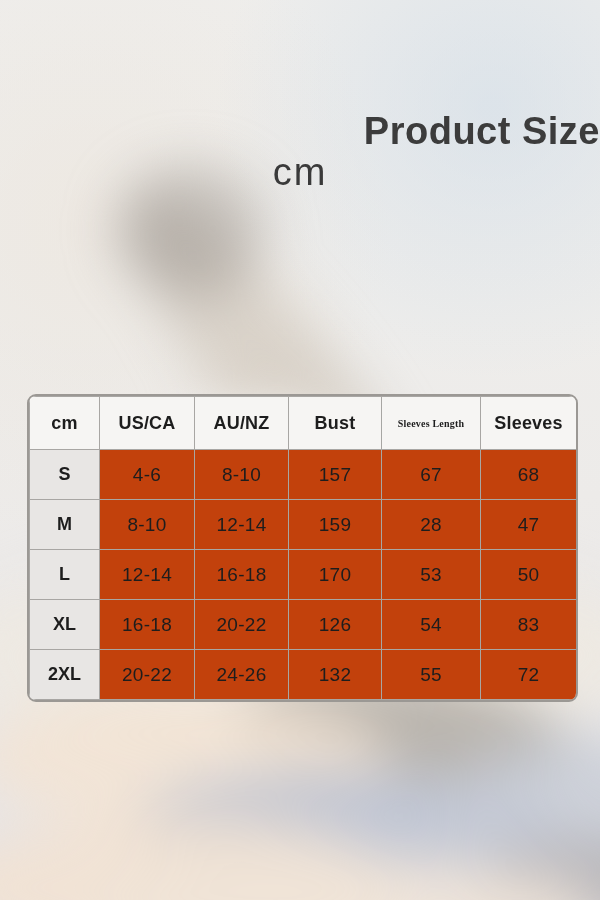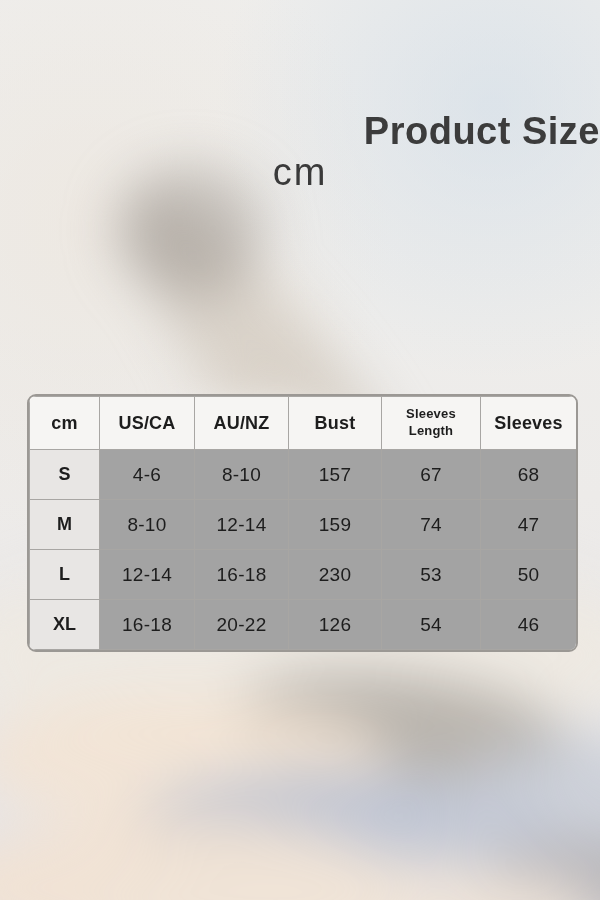--- a/index.html
+++ b/index.html
@@ -94,28 +94,28 @@
     color: #1d1d1d;
   }
   thead tr { height: 53px; }
   tbody tr { height: 50px; }
   thead th {
     background: #f6f5f3;
     font-size: 18px;
     font-weight: 700;
     letter-spacing: 0.2px;
   }
-  thead th.th-small { font-size: 13px; line-height: 1.3; }
+  thead th.th-small { font-size: 10px; line-height: 1.3; font-family: Liberation Serif, serif; }
   tbody th {
     background: #e8e6e4;
     font-size: 18px;
     font-weight: 700;
   }
   tbody td {
-    background: #a3a3a3;
+    background: #c2410c;
     font-size: 19px;
     font-weight: 400;
     letter-spacing: 0.3px;
   }
 </style>
 </head>
 <body>
 
 <div class="canvas">
 
@@ -163,36 +163,44 @@
           <td>8-10</td>
           <td>157</td>
           <td>67</td>
           <td>68</td>
         </tr>
         <tr>
           <th>M</th>
           <td>8-10</td>
           <td>12-14</td>
           <td>159</td>
-          <td>74</td>
+          <td>28</td>
           <td>47</td>
         </tr>
         <tr>
           <th>L</th>
           <td>12-14</td>
           <td>16-18</td>
-          <td>230</td>
+          <td>170</td>
           <td>53</td>
           <td>50</td>
         </tr>
         <tr>
           <th>XL</th>
           <td>16-18</td>
           <td>20-22</td>
           <td>126</td>
           <td>54</td>
-          <td>46</td>
+          <td>83</td>
+        </tr>
+        <tr>
+          <th>2XL</th>
+          <td>20-22</td>
+          <td>24-26</td>
+          <td>132</td>
+          <td>55</td>
+          <td>72</td>
         </tr>
       </tbody>
     </table>
   </div>
 
 </div>
 
 </body></html>

